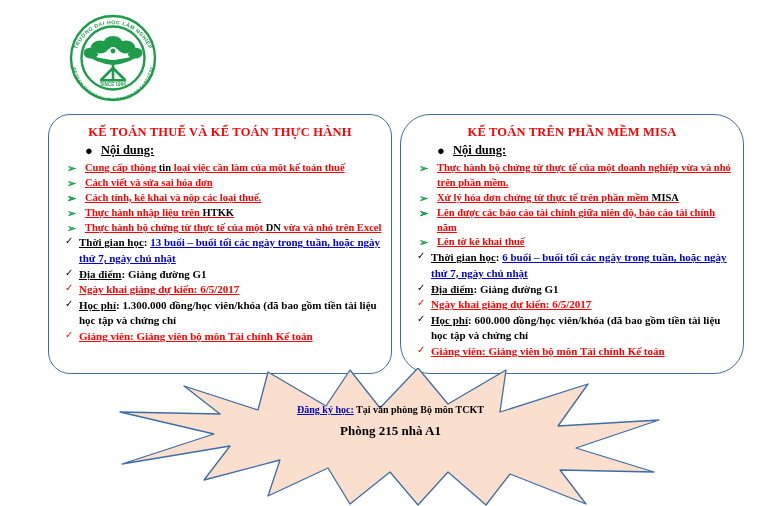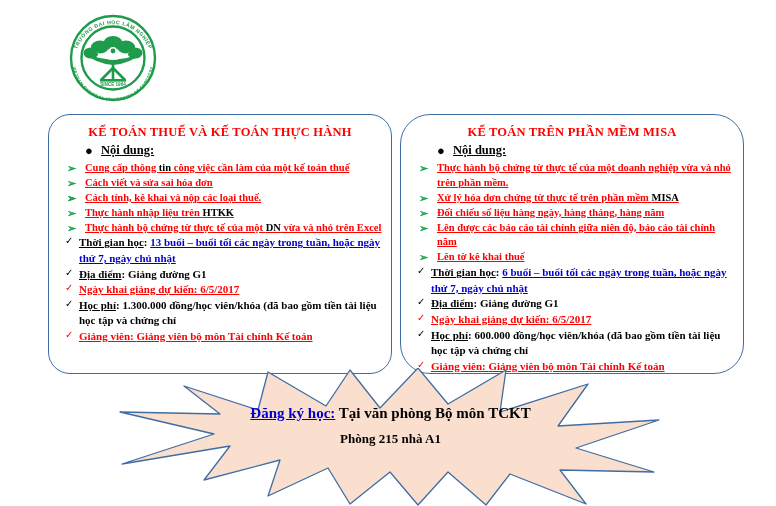--- a/index.html
+++ b/index.html
@@ -151,21 +151,21 @@
     height: 138px;
   }
   .burst svg { display: block; }
   .burst-text {
     position: absolute;
     left: 0; top: 34px;
     width: 545px;
     text-align: center;
   }
   .burst-line1 {
-    font-size: 15px;
+    font-size: 10px;
     font-weight: bold;
     line-height: 1.5;
   }
   .burst-line1 .reg {
     color: #0000CC;
     text-decoration: underline;
   }
   .burst-line1 .loc { color: #000000; }
   .burst-line2 {
     font-size: 13px;
@@ -222,21 +222,21 @@
 
 </div>
 
 <div class="panel panel-left">
   <div class="panel-head">KẾ TOÁN THUẾ VÀ KẾ TOÁN THỰC HÀNH</div>
   <div class="noidung">
     <span class="dot">●</span>
     <u>Nội dung:</u>
   </div>
   <ul class="arrows" id="left-bullets">
-      <li><span class="arw">➢</span><span>Cung  cấp thông </span><span class="hi-black">tin</span><span> công việc cần làm của một kế toán thuế</span></li>
+      <li><span class="arw">➢</span><span>Cung  cấp thông </span><span class="hi-black">tin</span><span> loại việc cần làm của một kế toán thuế</span></li>
       <li><span class="arw">➢</span><span>Cách viết và sửa sai hóa đơn</span></li>
       <li><span class="arw">➢</span></li>
       <li><span class="arw">➢</span><span>Cách tính, kê khai và nộp các loại thuế.</span></li>
       <li><span class="arw">➢</span><span>Thực hành nhập liệu trên </span><span class="hi-black">HTKK</span></li>
       <li><span class="arw">➢</span><span>Thực hành bộ chứng từ thực tế của một </span><span class="hi-black">DN</span><span> vừa và nhỏ trên Excel</span></li>
     </ul>
   <ul class="checks" id="left-details">
       <li><span class="chk">✓</span><span class="lbl-ul">Thời gian học</span><span>: </span><span class="blue">13 buổi – buổi tối các ngày trong tuần, hoặc ngày thứ 7, ngày chủ nhật</span></li>
       <li><span class="chk">✓</span><span class="lbl-ul">Địa điểm</span><span>: </span><span>Giảng đường G1</span></li>
       <li class="red-line"><span class="chk">✓</span><span>Ngày khai giảng dự kiến</span><span>: </span><span>6/5/2017</span></li>
@@ -247,21 +247,21 @@
 
 <div class="panel panel-right">
   <div class="panel-head">KẾ TOÁN TRÊN PHẦN MỀM MISA</div>
   <div class="noidung">
     <span class="dot">●</span>
     <u>Nội dung:</u>
   </div>
   <ul class="arrows" id="right-bullets">
       <li><span class="arw">➢</span><span>Thực hành bộ chứng từ thực tế của một doanh nghiệp vừa và nhỏ trên phần mềm.</span></li>
       <li><span class="arw">➢</span><span>Xử lý hóa đơn chứng từ thực tế trên phần mềm </span><span class="hi-black">MISA</span></li>
-      <li><span class="arw">➢</span><span>Đối chiếu số liệu hàng ngày, hàng tháng, hàng năm</span></li>
+      <li><span class="arw">➢</span></li>
       <li><span class="arw">➢</span><span>Lên được các báo cáo tài chính  giữa niên độ, báo cáo tài chính năm</span></li>
       <li><span class="arw">➢</span><span>Lên tờ kê khai thuế</span></li>
     </ul>
   <ul class="checks" id="right-details">
       <li><span class="chk">✓</span><span class="lbl-ul">Thời gian học</span><span>: </span><span class="blue">6 buổi – buổi tối các ngày trong tuần, hoặc ngày thứ 7, ngày chủ nhật</span></li>
       <li><span class="chk">✓</span><span class="lbl-ul">Địa điểm</span><span>: </span><span>Giảng đường G1</span></li>
       <li class="red-line"><span class="chk">✓</span><span>Ngày khai giảng dự kiến</span><span>: </span><span>6/5/2017</span></li>
       <li><span class="chk">✓</span><span class="lbl-ul">Học phí</span><span>: </span><span>600.000 đồng/học viên/khóa (đã bao gồm tiền tài liệu học tập và chứng chỉ</span></li>
       <li class="red-line"><span class="chk">✓</span><span>Giảng viên</span><span>: </span><span>Giảng viên bộ môn Tài chính Kế toán</span></li>
     </ul>

